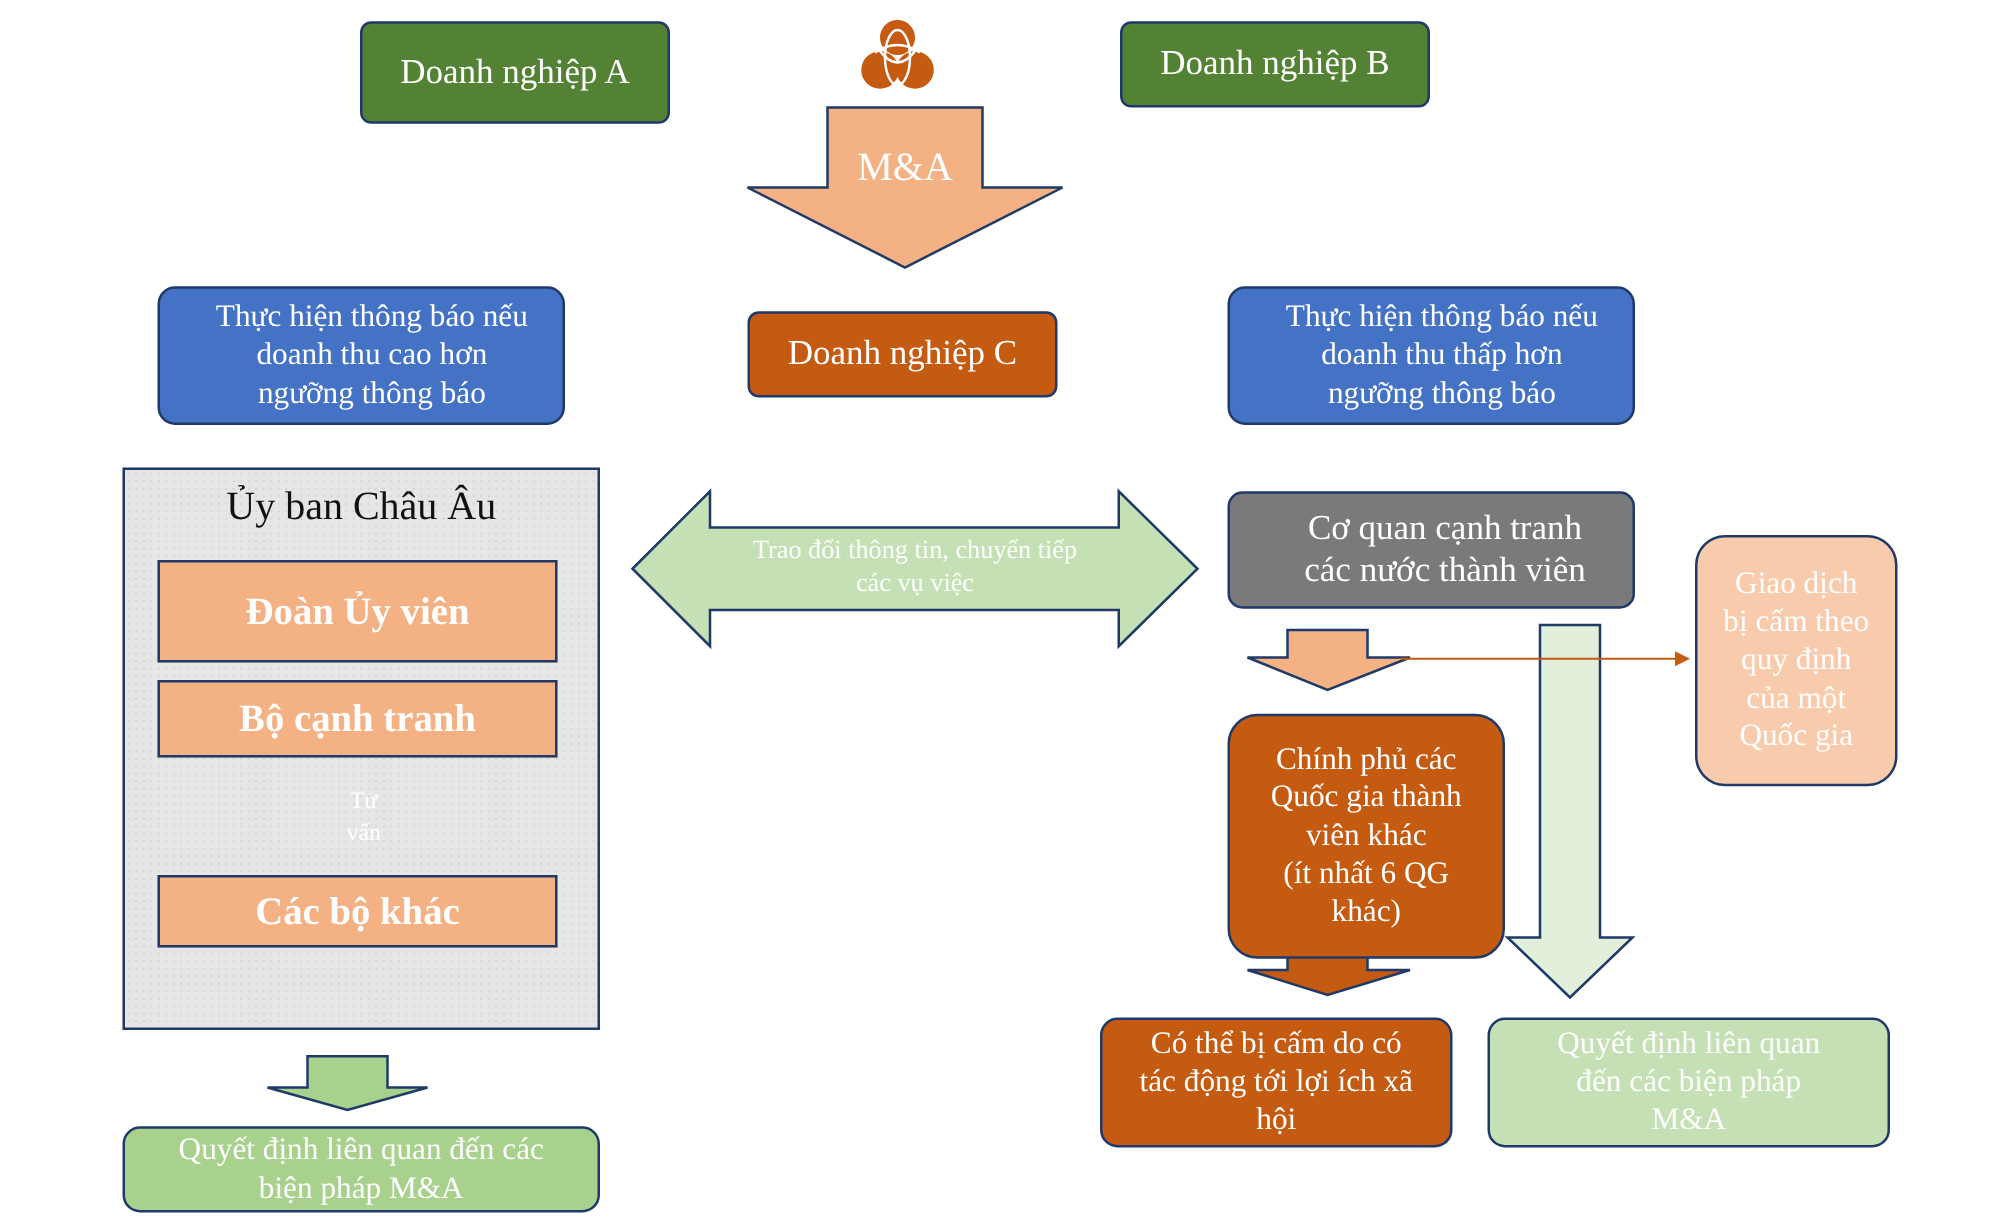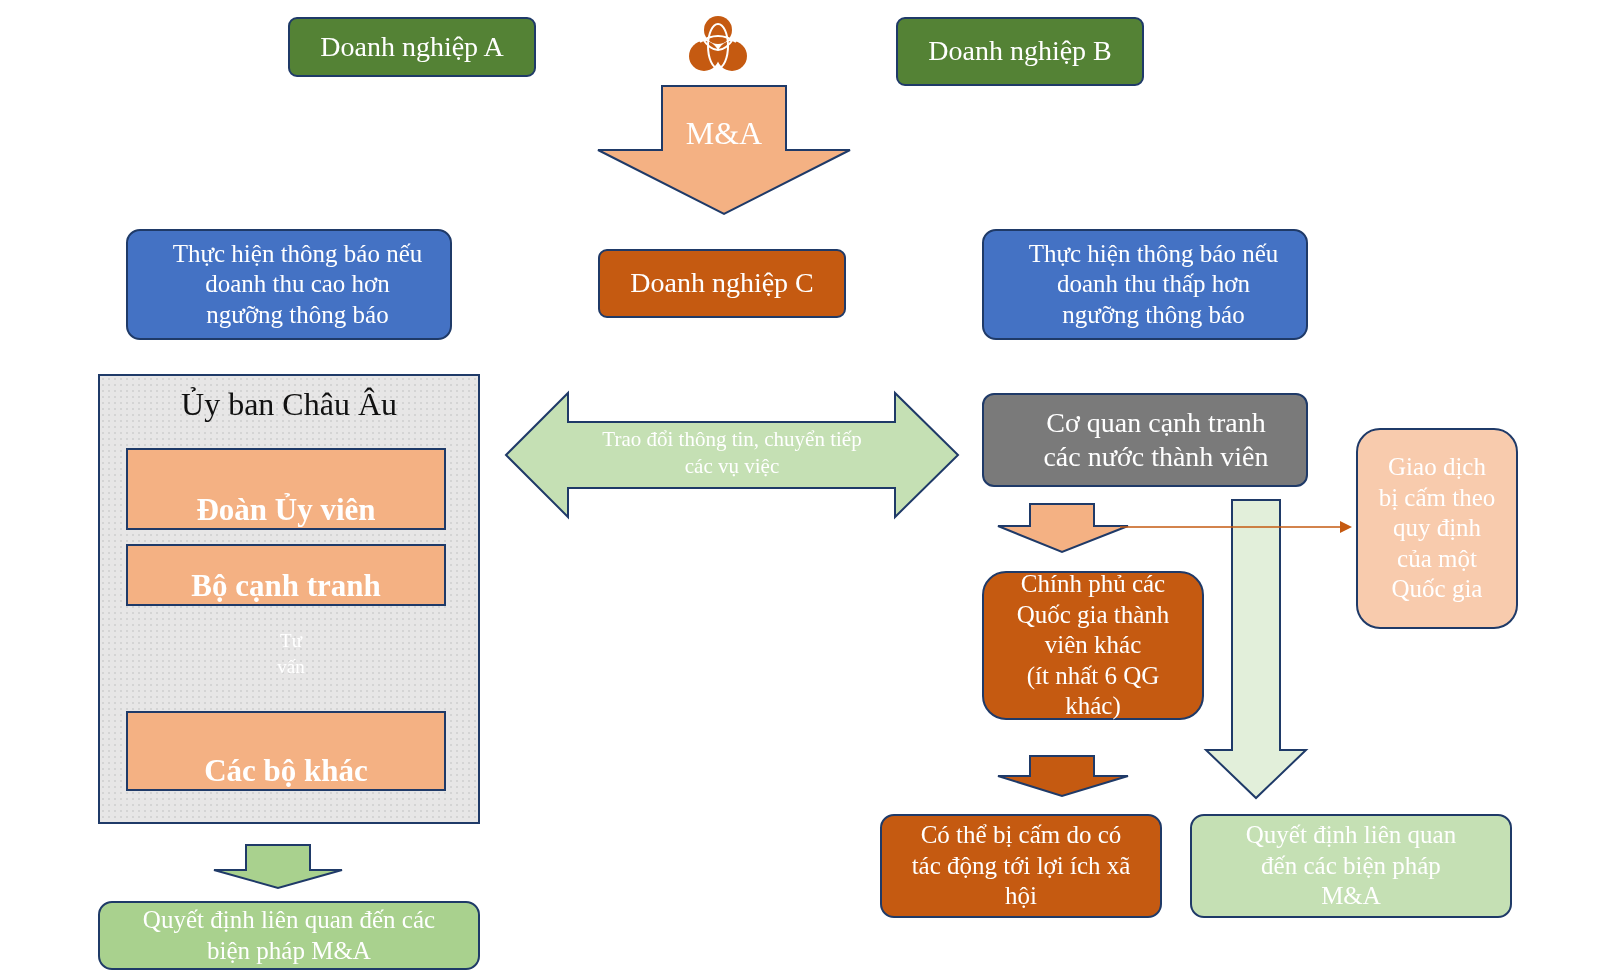--- a/index.html
+++ b/index.html
@@ -17,21 +17,21 @@
   .light-green-round { background: #c5e0b4; border-radius: 14px; font-size: 25px; }
   .mid-green-round { background: #a9d18e; border-radius: 14px; font-size: 25px; }
   .eu-panel { position: absolute; left: 98px; top: 374px; width: 382px; height: 450px;
               box-sizing: border-box; background-color: #e7e6e6; border: 2px solid #1f3a68;
               background-image: radial-gradient(#d4d4d4 0.8px, transparent 0.8px);
               background-size: 6px 6px; }
   .eu-title { position: absolute; left: 0; right: 0; top: 10px; text-align: center;
               color: #111111; font-size: 32px; }
   .unit { position: absolute; left: 26px; width: 320px; box-sizing: border-box;
           background: #f4b183; border: 2px solid #1f3a68; color: #ffffff;
-          font-weight: bold; font-size: 31px; display: flex; align-items: flex-end;
+          font-weight: bold; font-size: 31px; display: flex; align-items: center;
           justify-content: center; }
   svg.shapes { position: absolute; left: 0; top: 0; }
   .arrow-label { position: absolute; text-align: center; color: #ffffff; line-height: 1.2;
                  white-space: pre-line; }
 </style>
 </head>
 <body>
 
 <svg class="shapes" width="1600" height="974">
 
@@ -55,21 +55,21 @@
   <g>
     <circle cx="718" cy="30" r="14" fill="#c55a11"></circle>
     <circle cx="704" cy="56" r="15" fill="#c55a11"></circle>
     <circle cx="732" cy="56" r="15" fill="#c55a11"></circle>
     <ellipse cx="718" cy="46" rx="10" ry="22" fill="none" stroke="#ffffff" stroke-width="2"></ellipse>
     <path d="M702 38 Q718 62 734 38" fill="none" stroke="#ffffff" stroke-width="2"></path>
     <path d="M700 42 Q718 30 736 42" fill="none" stroke="#ffffff" stroke-width="2"></path>
   </g>
 </svg>
 
-<div class="box green-dark" style="left:288px; top:17px; width:248px; height:60px;">
+<div class="box green-dark" style="left:288px; top:17px; width:248px; height:82px;">
   <span>Doanh nghiệp A</span>
 </div>
 <div class="box green-dark" style="left:896px; top:17px; width:248px; height:69px;">
   <span>Doanh nghiệp B</span>
 </div>
 <div class="arrow-label" style="left:662px; top:114px; width:124px; font-size:32px;">M&amp;A</div>
 
 <div class="box orange" style="left:598px; top:249px; width:248px; height:69px;">
   <span>Doanh nghiệp C</span>
 </div>
@@ -86,40 +86,40 @@
 </div>
 
 <div class="eu-panel">
   <div class="eu-title">Ủy ban Châu Âu</div>
   <div class="unit" style="top:72px; height:82px;">
     <span>Đoàn Ủy viên</span>
   </div>
   <div class="unit" style="top:168px; height:62px;">
     <span>Bộ cạnh tranh</span>
   </div>
-  <div class="unit" style="top:335px; height:80px;">
+  <div class="unit" style="top:324px; height:58px;">
     <span>Các bộ khác</span>
   </div>
 </div>
 <div class="arrow-label" style="left:258px; top:628px; width:66px; font-size:19px; line-height:1.35;">Tư
 vấn</div>
 
 <div class="box mid-green-round" style="left:98px; top:901px; width:382px; height:69px;">
   <span>Quyết định liên quan đến các
 biện pháp M&amp;A</span>
 </div>
 
 <div class="arrow-label" style="left:540px; top:426px; width:384px; font-size:21px; line-height:1.3;">Trao đổi thông tin, chuyển tiếp
 các vụ việc</div>
 
 <div class="box gray" style="left:982px; top:393px; width:326px; height:94px;padding-left:22px;">
   <span>Cơ quan cạnh tranh
 các nước thành viên</span>
 </div>
-<div class="box orange-round" style="left:982px; top:571px; width:222px; height:149px;">
+<div class="box orange-round" style="left:982px; top:571px; width:222px; height:196px;">
   <span>Chính phủ các
 Quốc gia thành
 viên khác
 (ít nhất 6 QG
 khác)</span>
 </div>
 <div class="box peach-round" style="left:1356px; top:428px; width:162px; height:201px;">
   <span>Giao dịch
 bị cấm theo
 quy định

